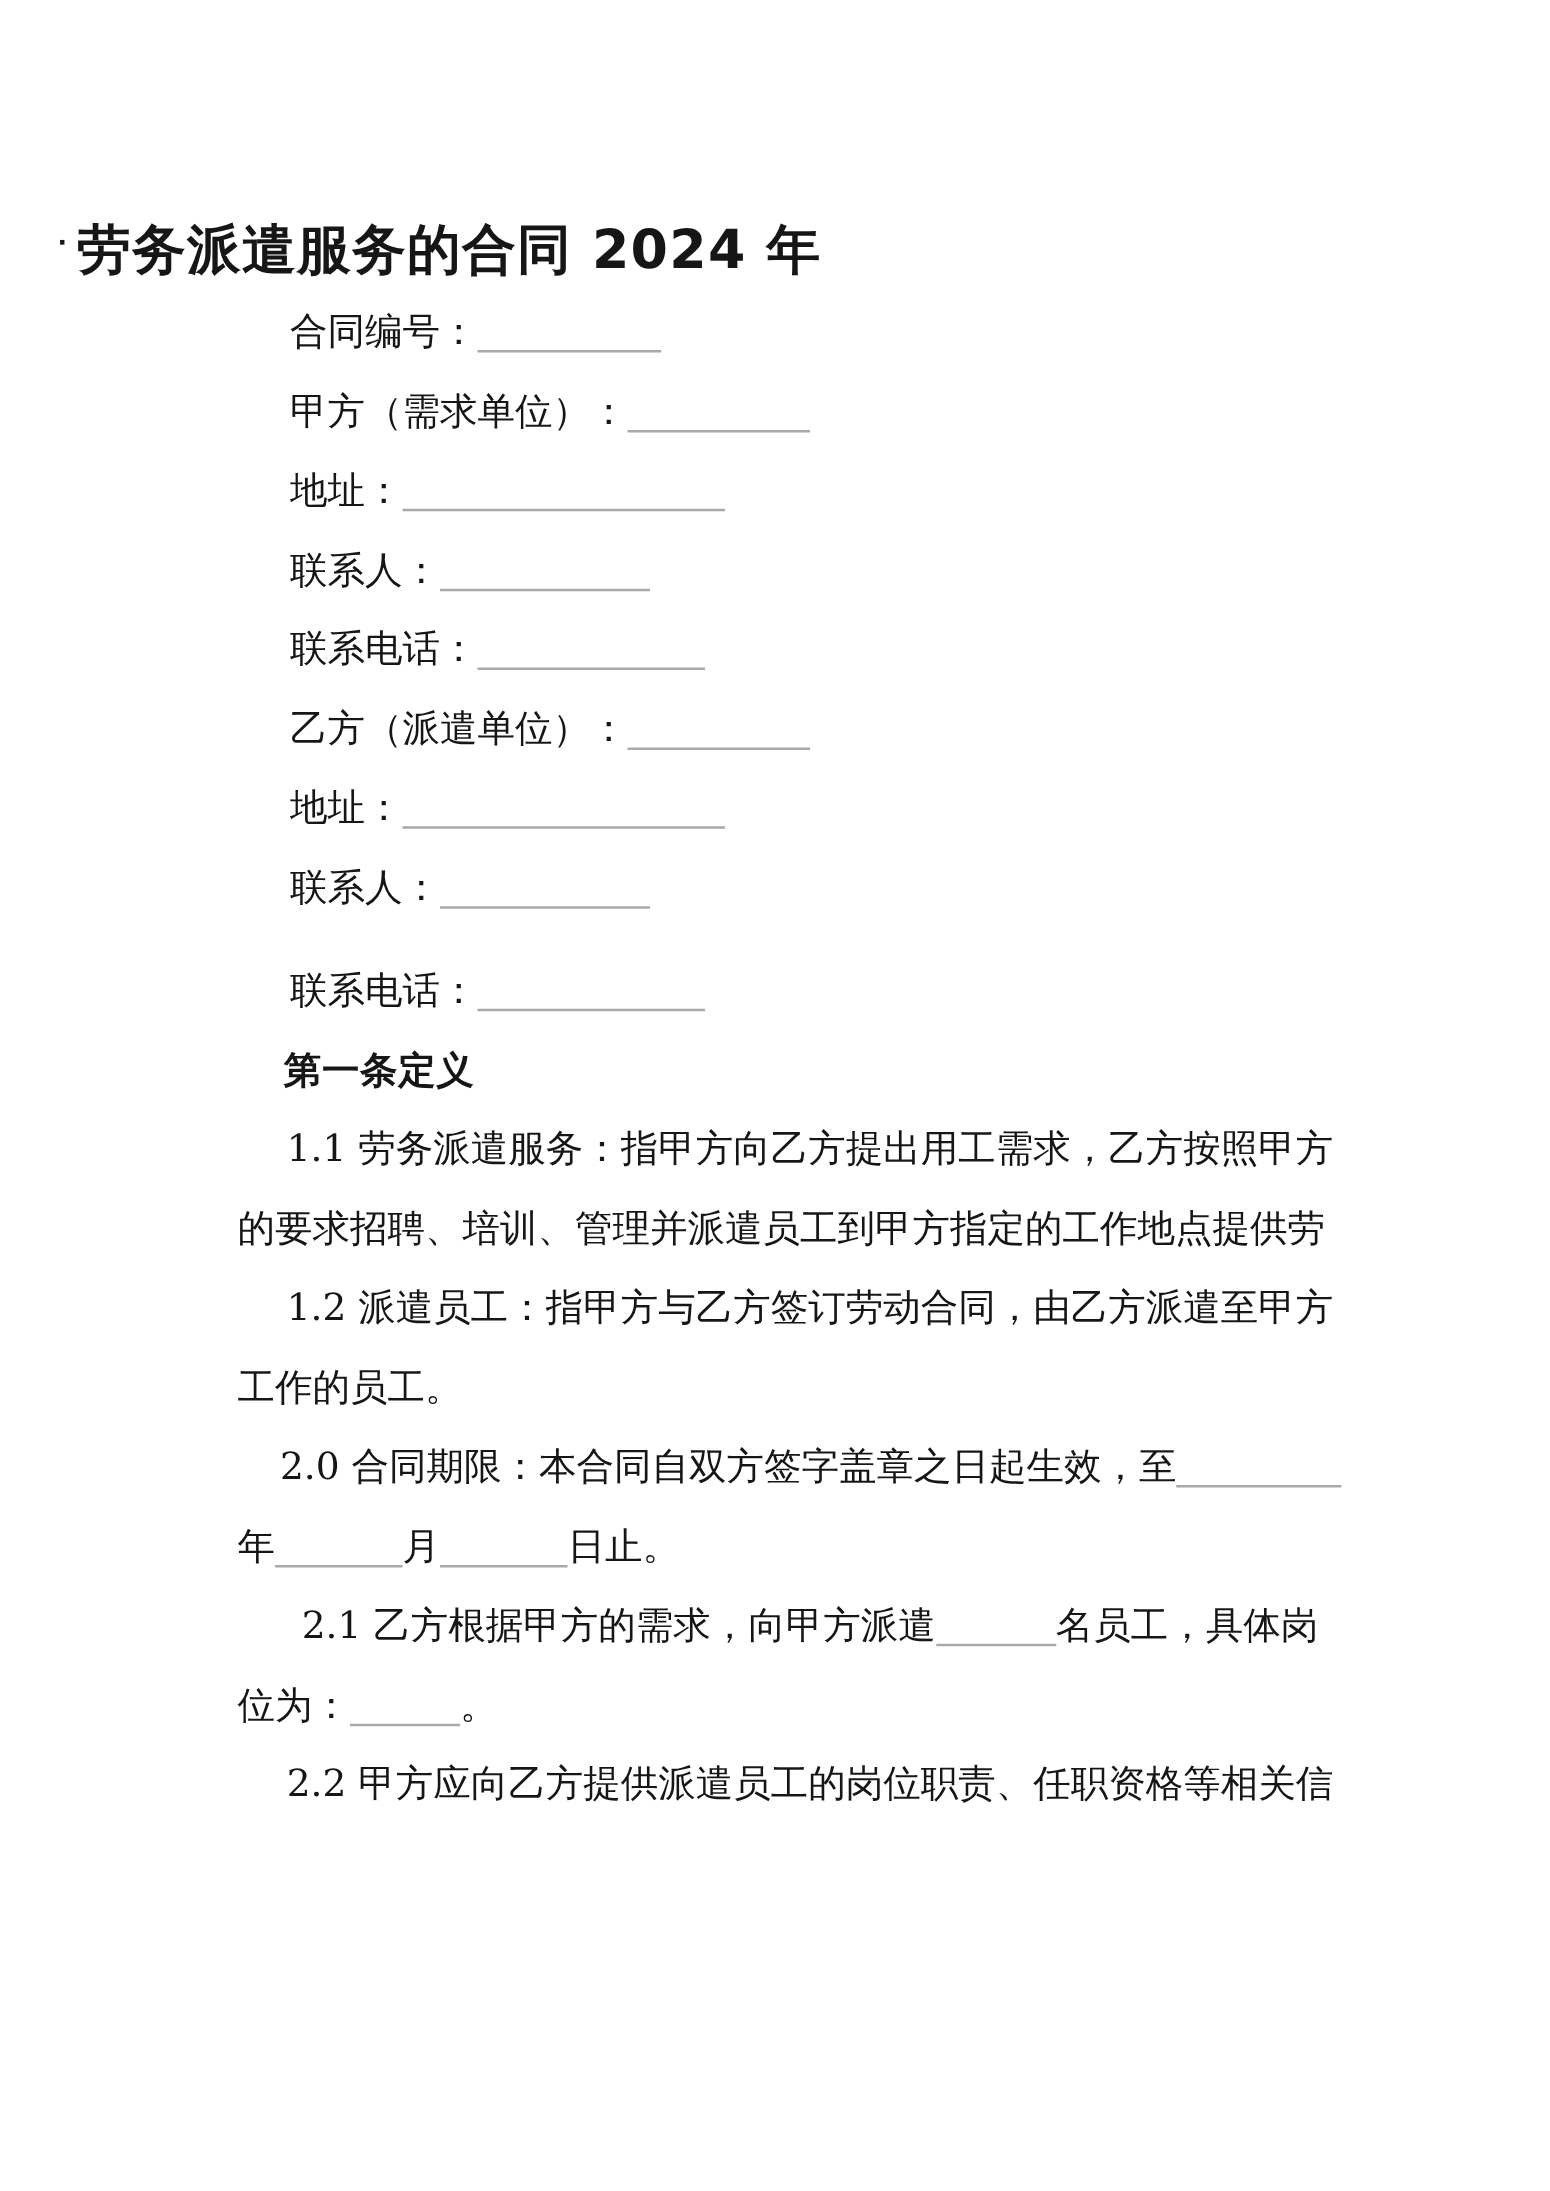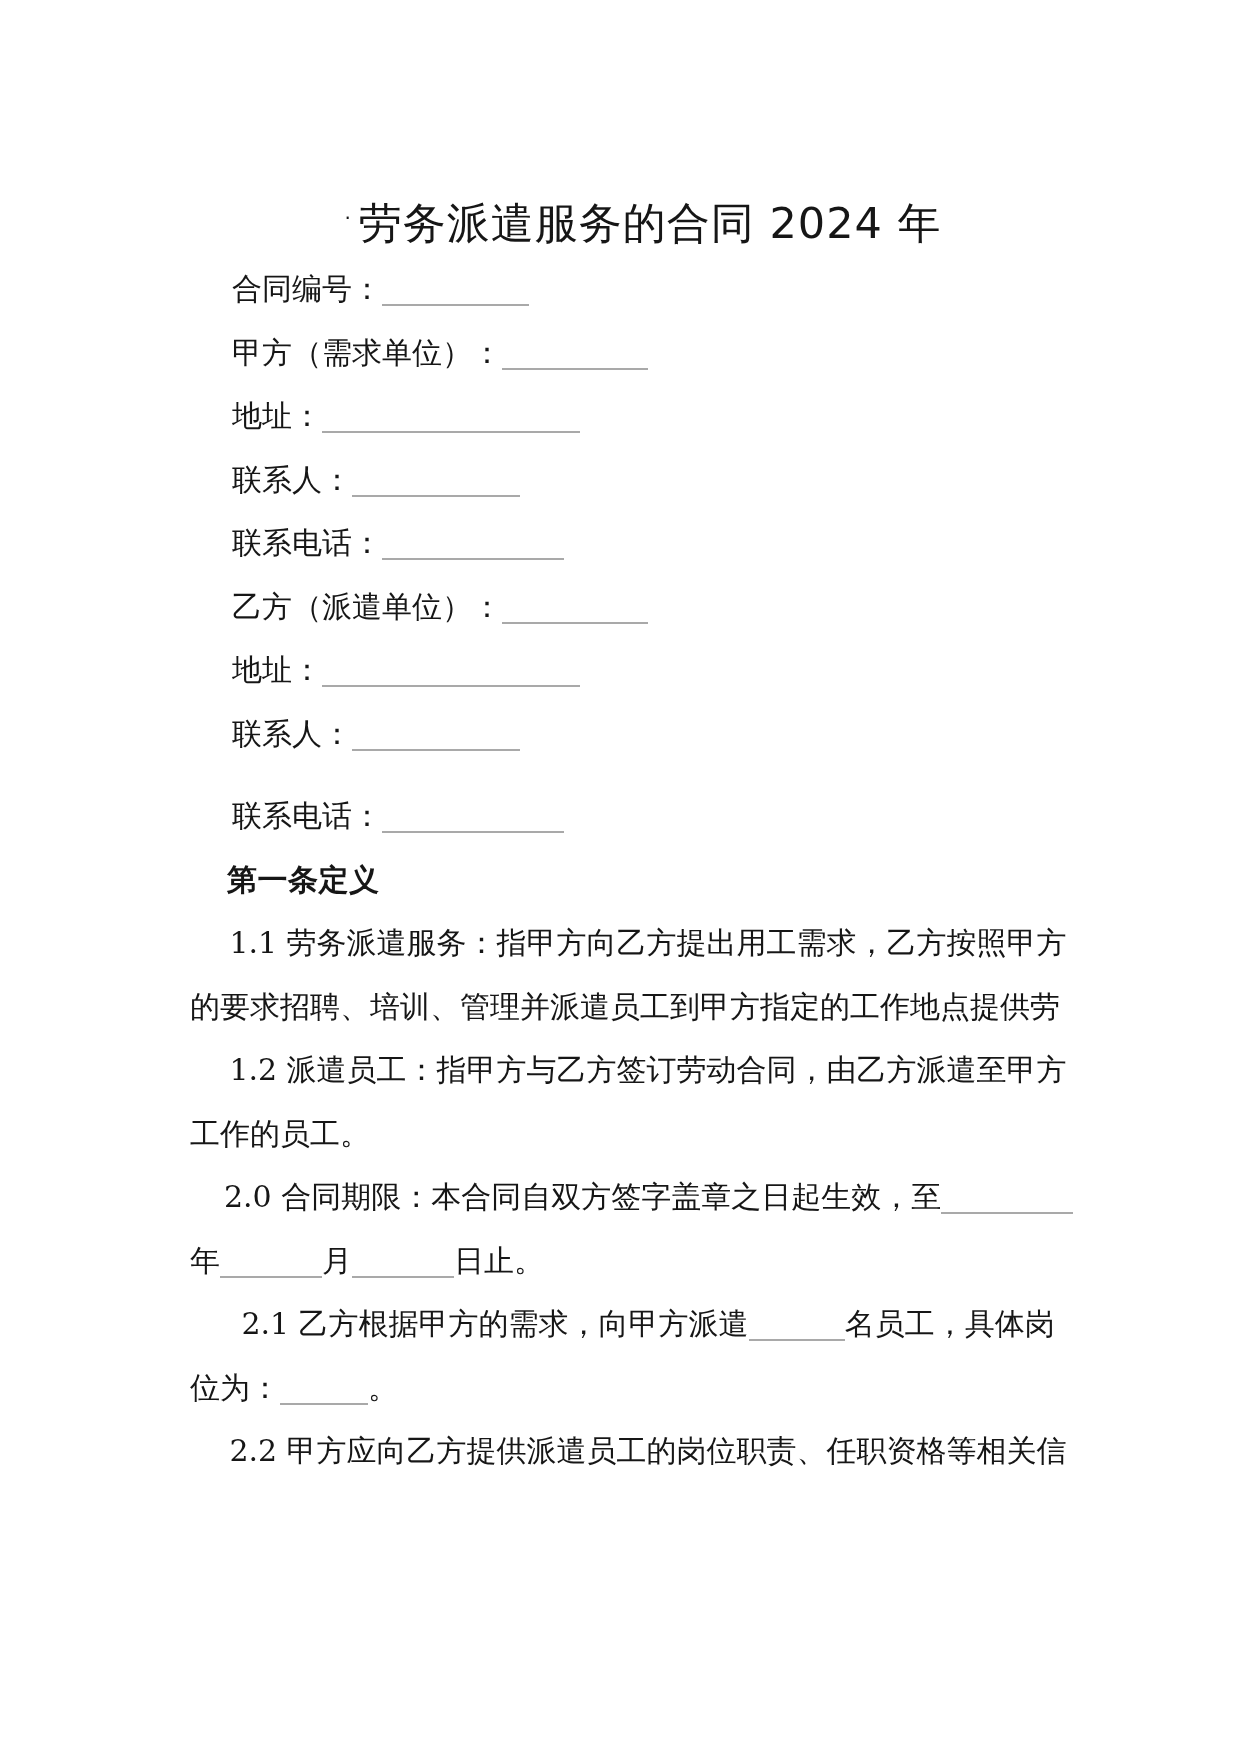--- a/index.html
+++ b/index.html
@@ -12,37 +12,36 @@
     font-family: "DejaVu Serif", serif;
     color: #161616;
   }
   .title-row {
     position: absolute;
     top: 166px;
     left: 0;
     width: 100%;
     box-sizing: border-box;
     padding-left: 46px;
-    text-align: center;
+    text-align: left;
     white-space: nowrap;
     font-family: "DejaVu Sans", "Liberation Sans", sans-serif;
-    font-weight: 400;
+    font-weight: 700;
     font-size: 43px;
     letter-spacing: 1px;
     line-height: 56px;
-    margin-top: 24px;
   }
   .title-row .bullet {
     font-size: 20px;
     vertical-align: 13px;
     margin-right: 7px;
   }
   .doc-lines {
     position: absolute;
-    top: 257px;
+    top: 234px;
     left: 190px;
     width: 882px;
   }
   .line {
     height: 63.5px;
     line-height: 63.5px;
     white-space: nowrap;
     font-size: 30px;
   }
   .line.field { padding-left: 42px; }

